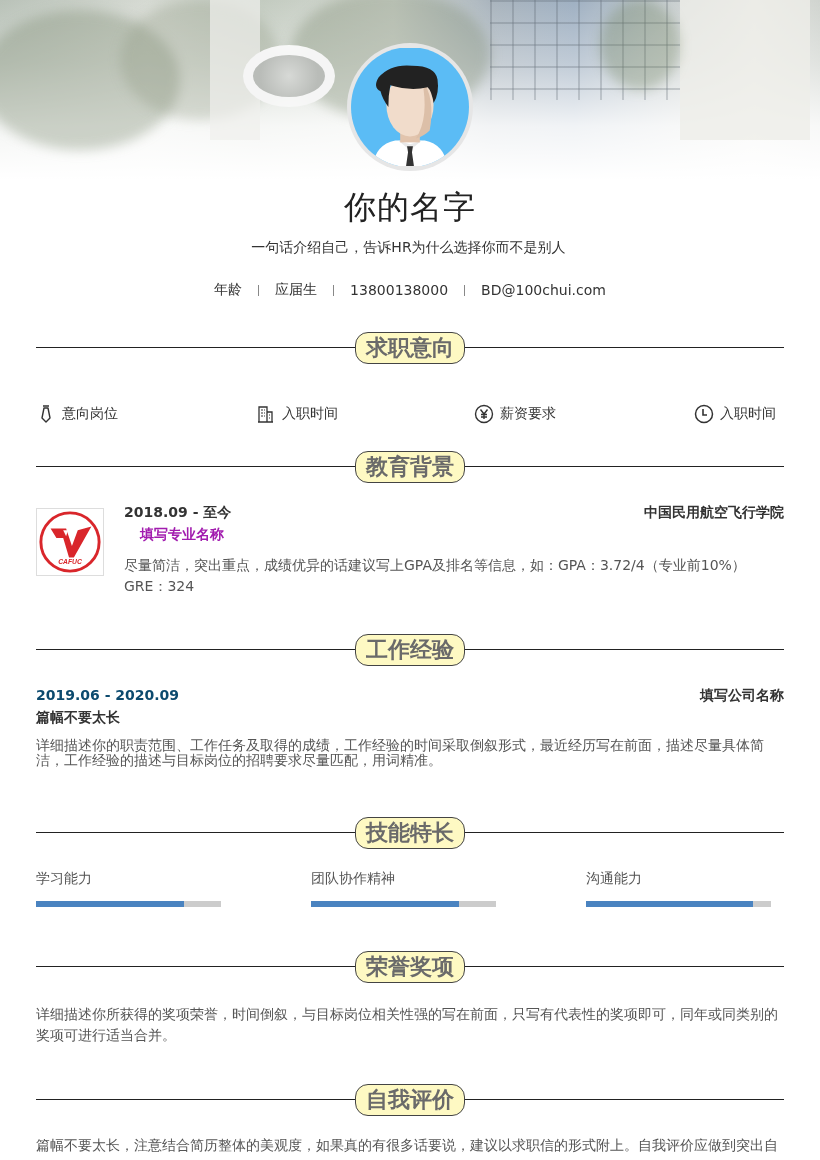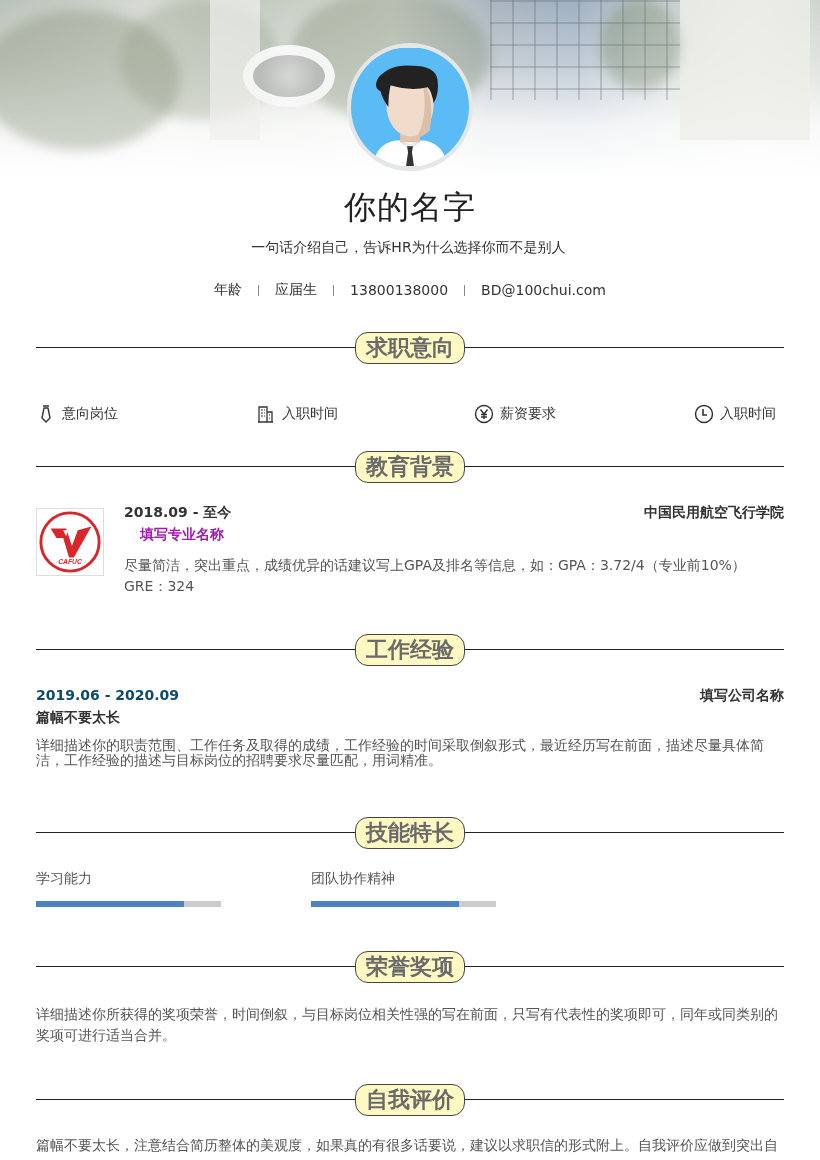--- a/index.html
+++ b/index.html
@@ -189,20 +189,26 @@
     <div class="skill-bar">
       <div class="skill-fill" style="width: 80%; background: rgb(74, 131, 192);"></div>
     </div>
   </div>
   <div class="skill" style="left:275px;">
     <div class="skill-label">团队协作精神</div>
     <div class="skill-bar">
       <div class="skill-fill" style="width: 80%; background: rgb(74, 131, 192);"></div>
     </div>
   </div>
+  <div class="skill" style="left:550px;">
+    <div class="skill-label">沟通能力</div>
+    <div class="skill-bar">
+      <div class="skill-fill" style="width: 90%; background: rgb(74, 131, 192);"></div>
+    </div>
+  </div>
 </div>
 
 <div class="section-head" style="top:951px;">
   <div class="line"></div>
   <div class="title">荣誉奖项</div>
 </div>
 <div class="para" style="top:1004px;">详细描述你所获得的奖项荣誉，时间倒叙，与目标岗位相关性强的写在前面，只写有代表性的奖项即可，同年或同类别的奖项可进行适当合并。</div>
 
 <div class="section-head" style="top:1084px;">
   <div class="line"></div>

